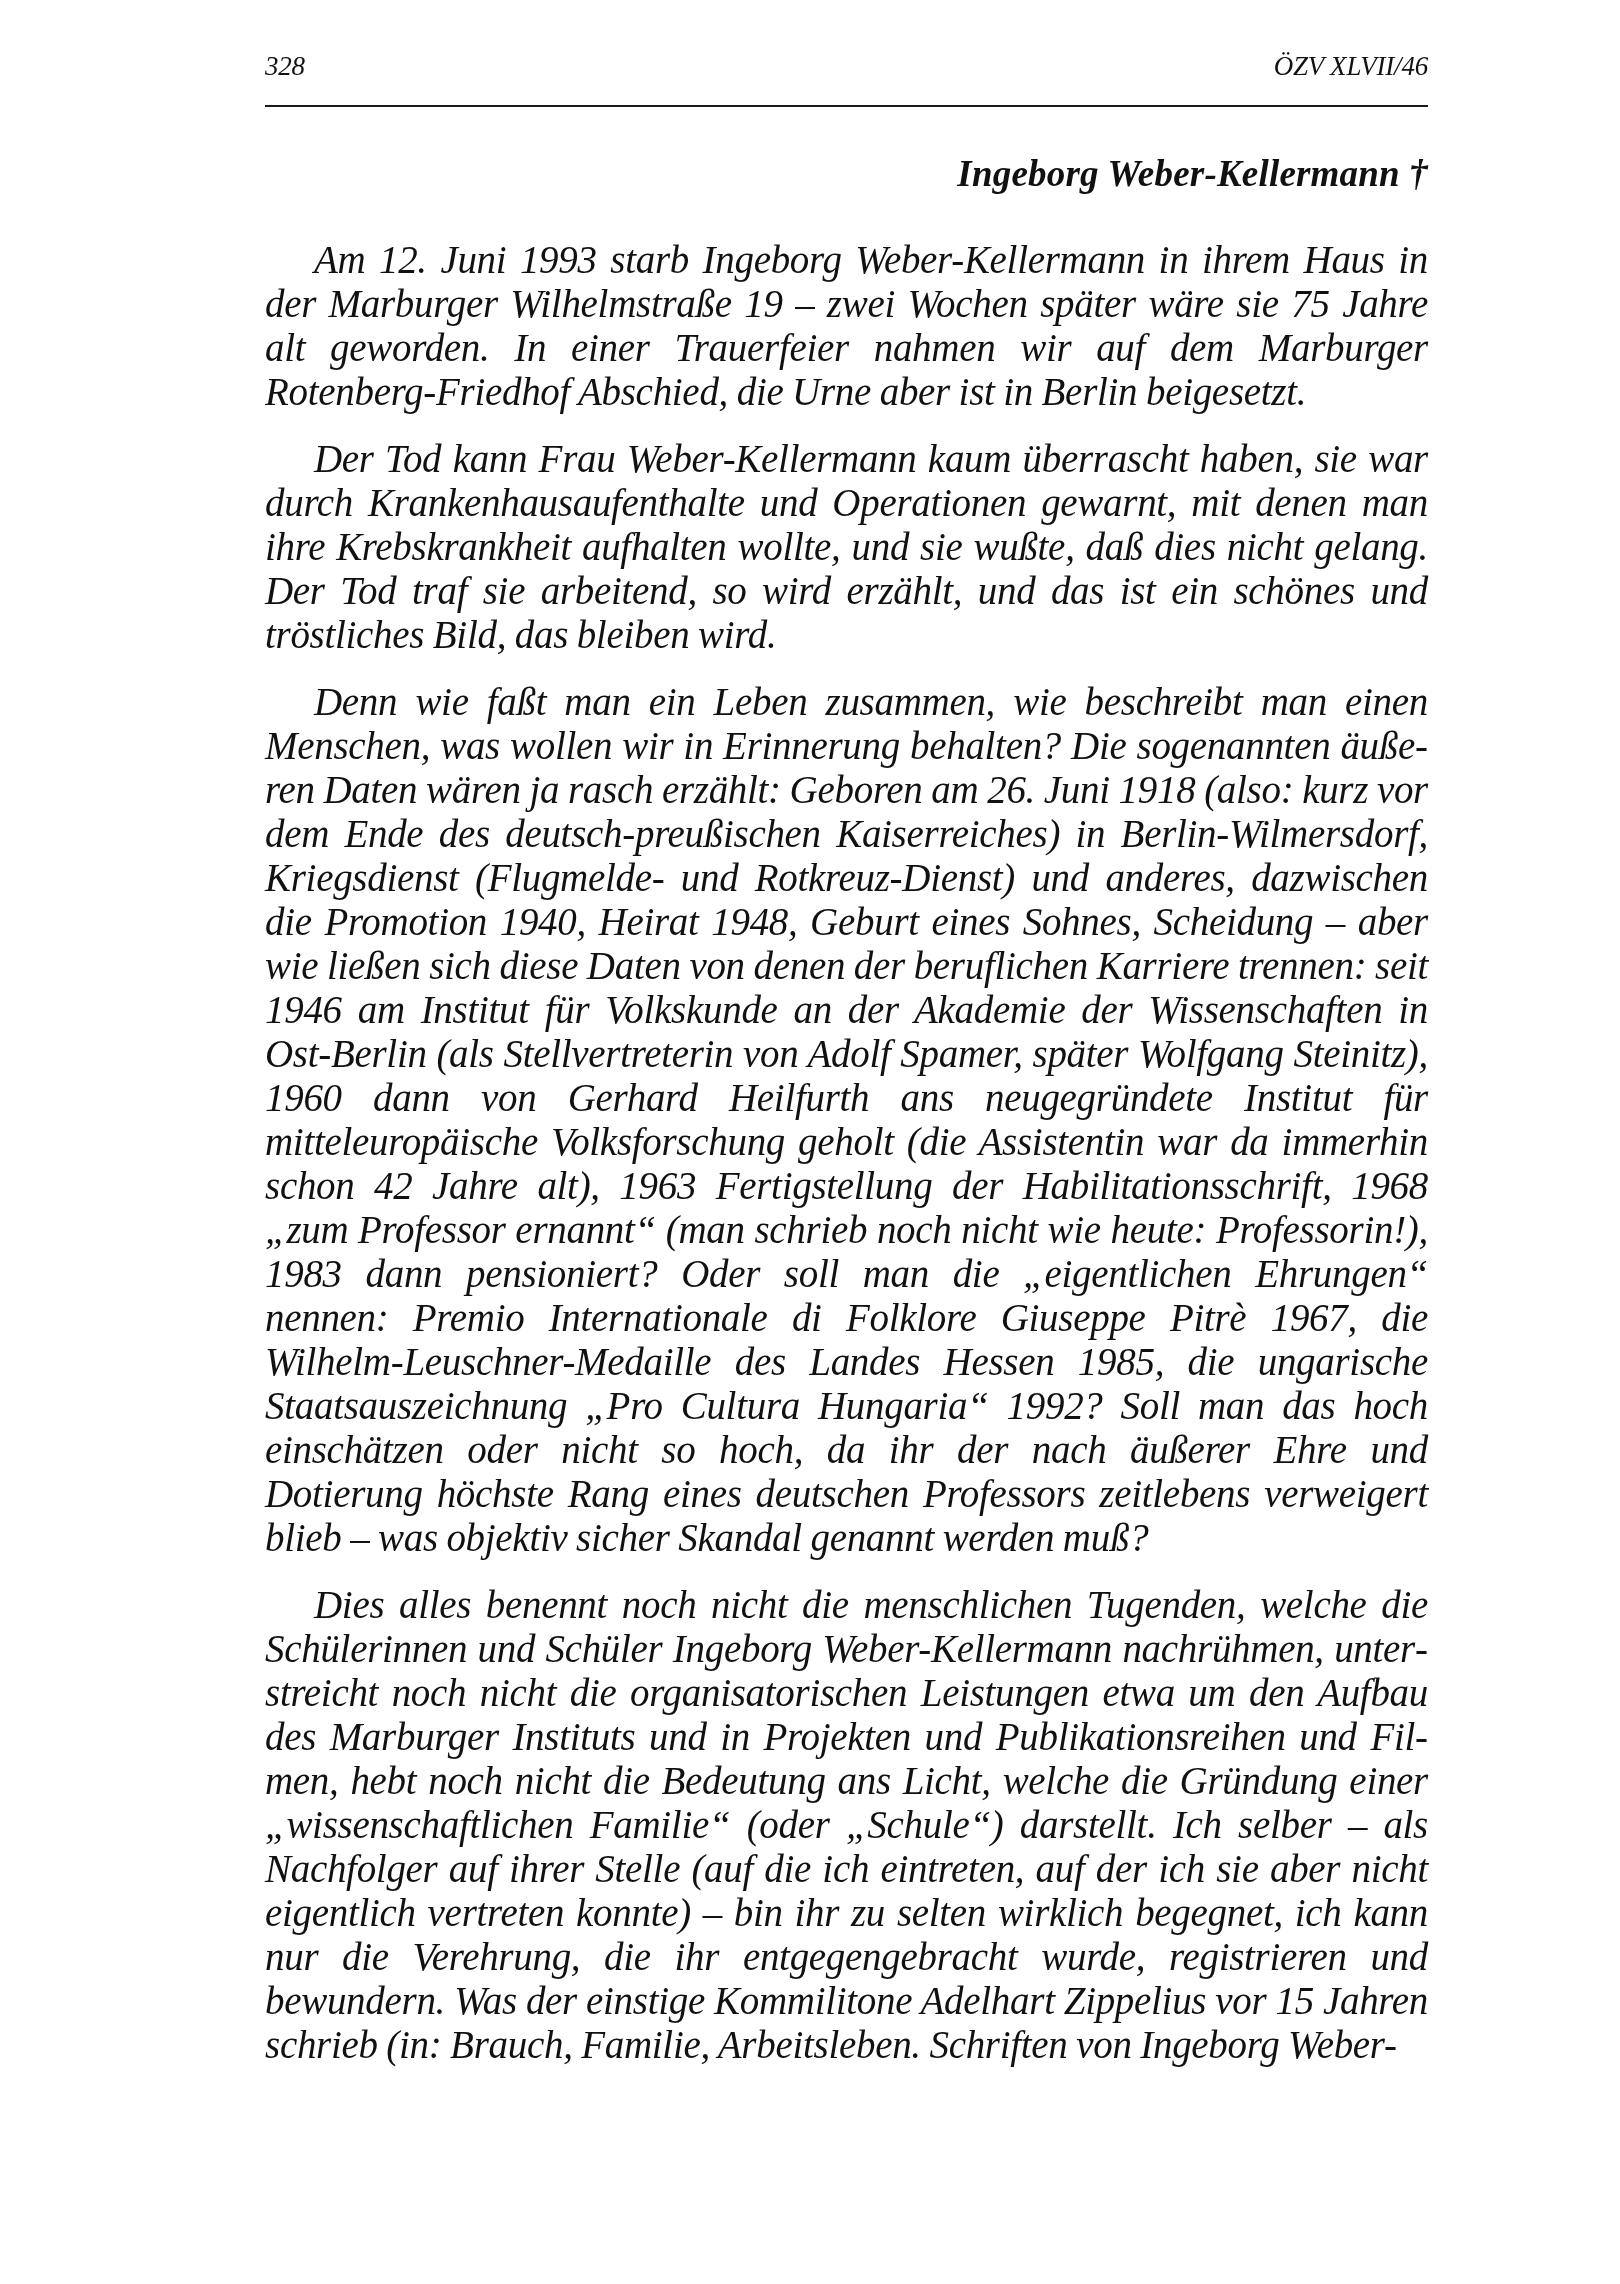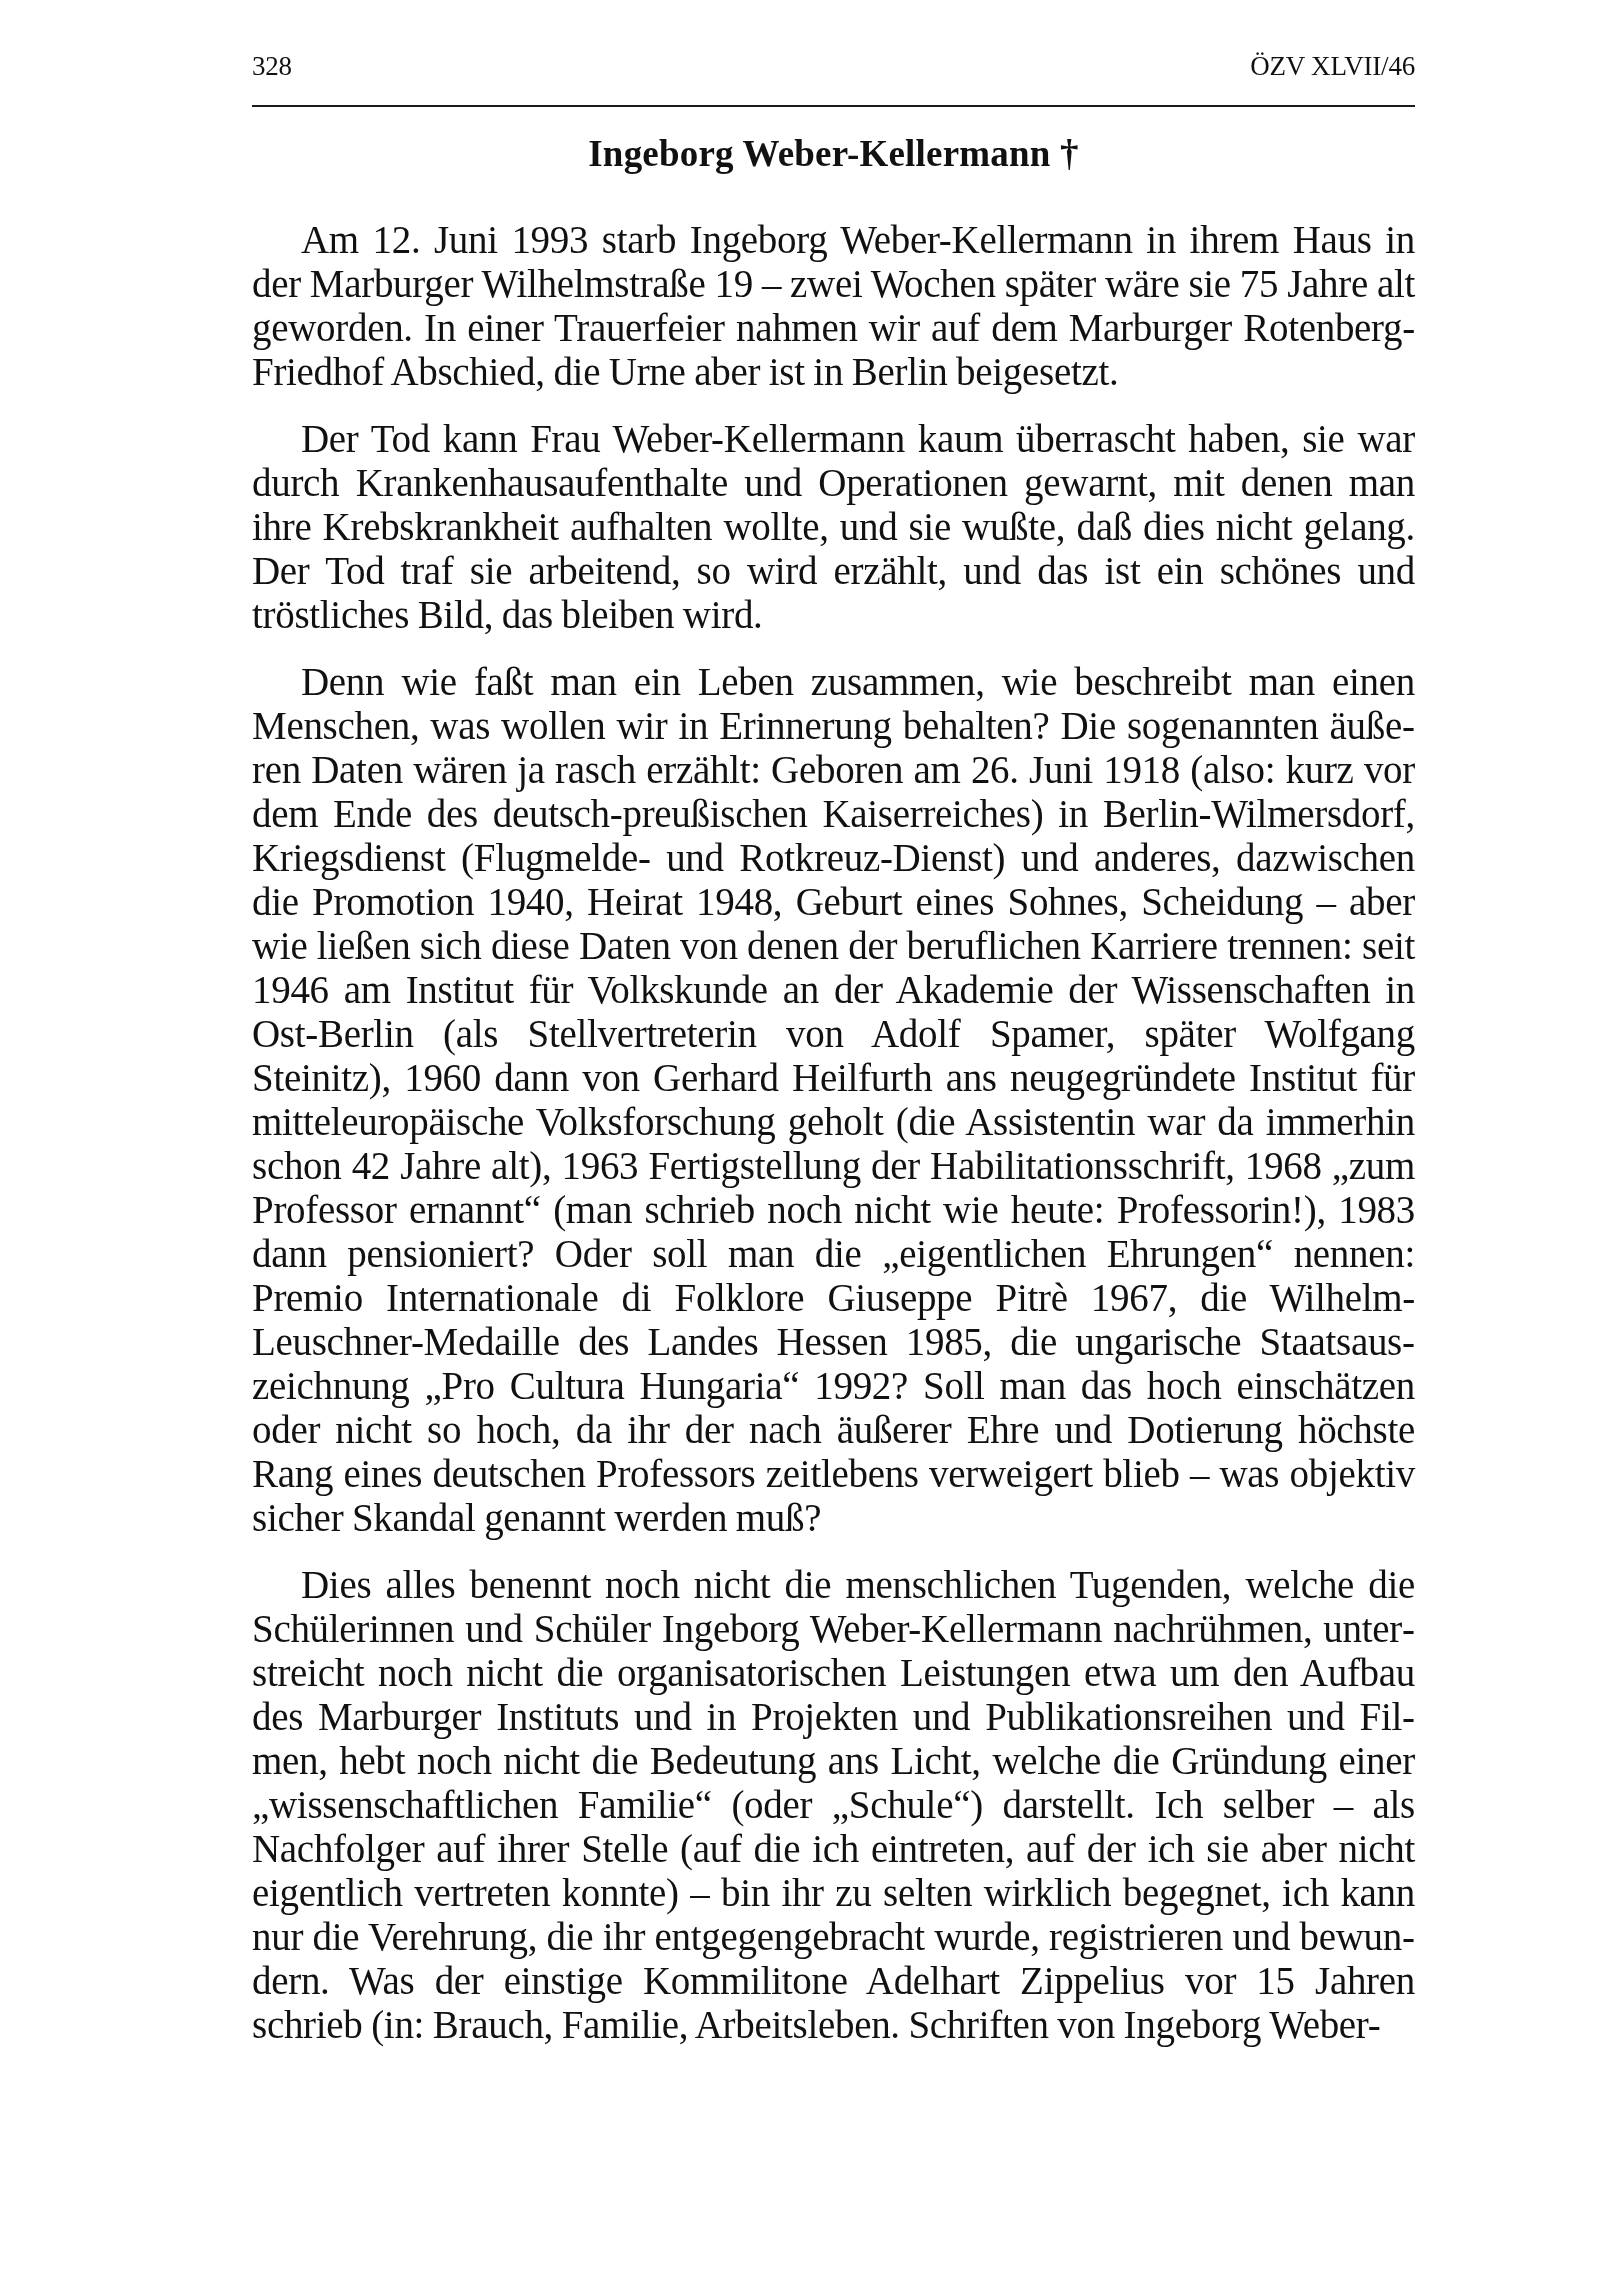--- a/index.html
+++ b/index.html
@@ -10,23 +10,24 @@
     body {
       width: 1620px;
       height: 2284px;
       position: relative;
       overflow: hidden;
       font-family: "Liberation Serif", "DejaVu Serif", serif;
       color: #111111;
     }
     .page {
       position: absolute;
-      left: 252px;
+      left: 265px;
       top: 50px;
       width: 1163px;
+      font-style: italic;
     }
     .running-head {
       display: flex;
       justify-content: space-between;
       align-items: baseline;
       font-size: 27px;
       line-height: 32px;
       height: 36px;
       letter-spacing: -0.2px;
     }
@@ -38,25 +39,25 @@
       top: 0;
       padding-left: 0px;
     }
     .head-rule {
       margin-top: 19.4px;
       border: 0;
       border-top: 2.4px solid #1a1a1a;
       height: 0;
     }
     .title {
-      text-align: center;
+      text-align: right;
       font-weight: bold;
       font-size: 37px;
       line-height: 45px;
-      margin-top: 24px;
+      margin-top: 44px;
       margin-bottom: 42px;
       letter-spacing: 0.2px;
     }
     .body-text {
       font-size: 39px;
       line-height: 44px;
       text-align: justify;
       letter-spacing: -0.3px;
       word-spacing: -0.8px;
     }

